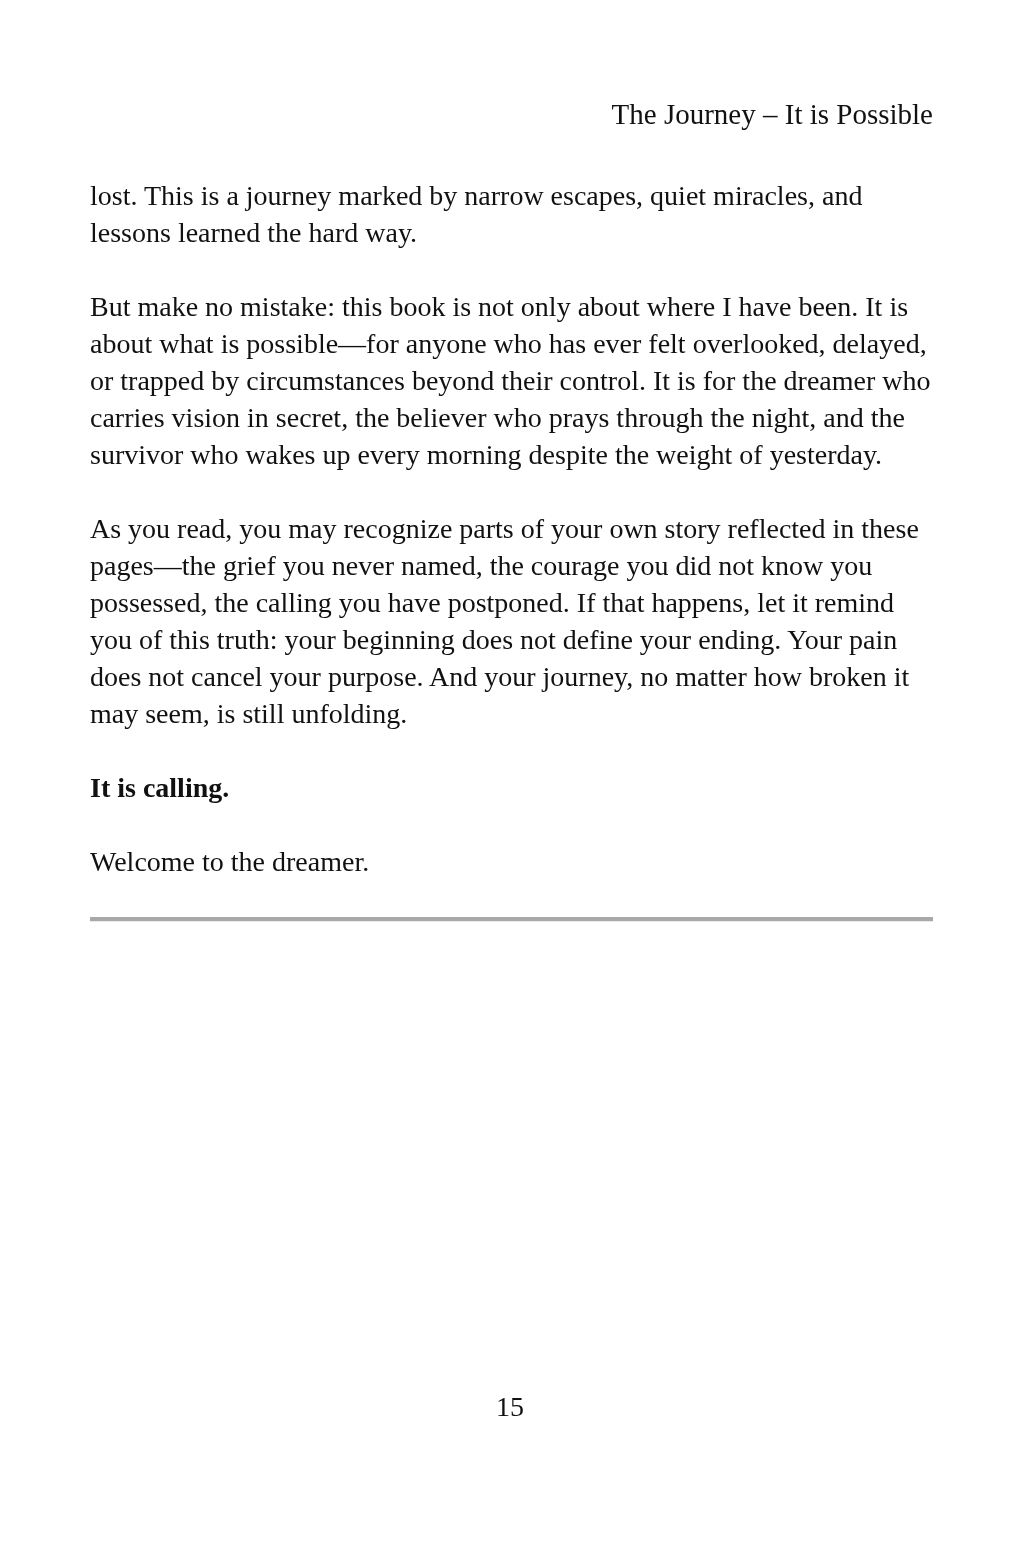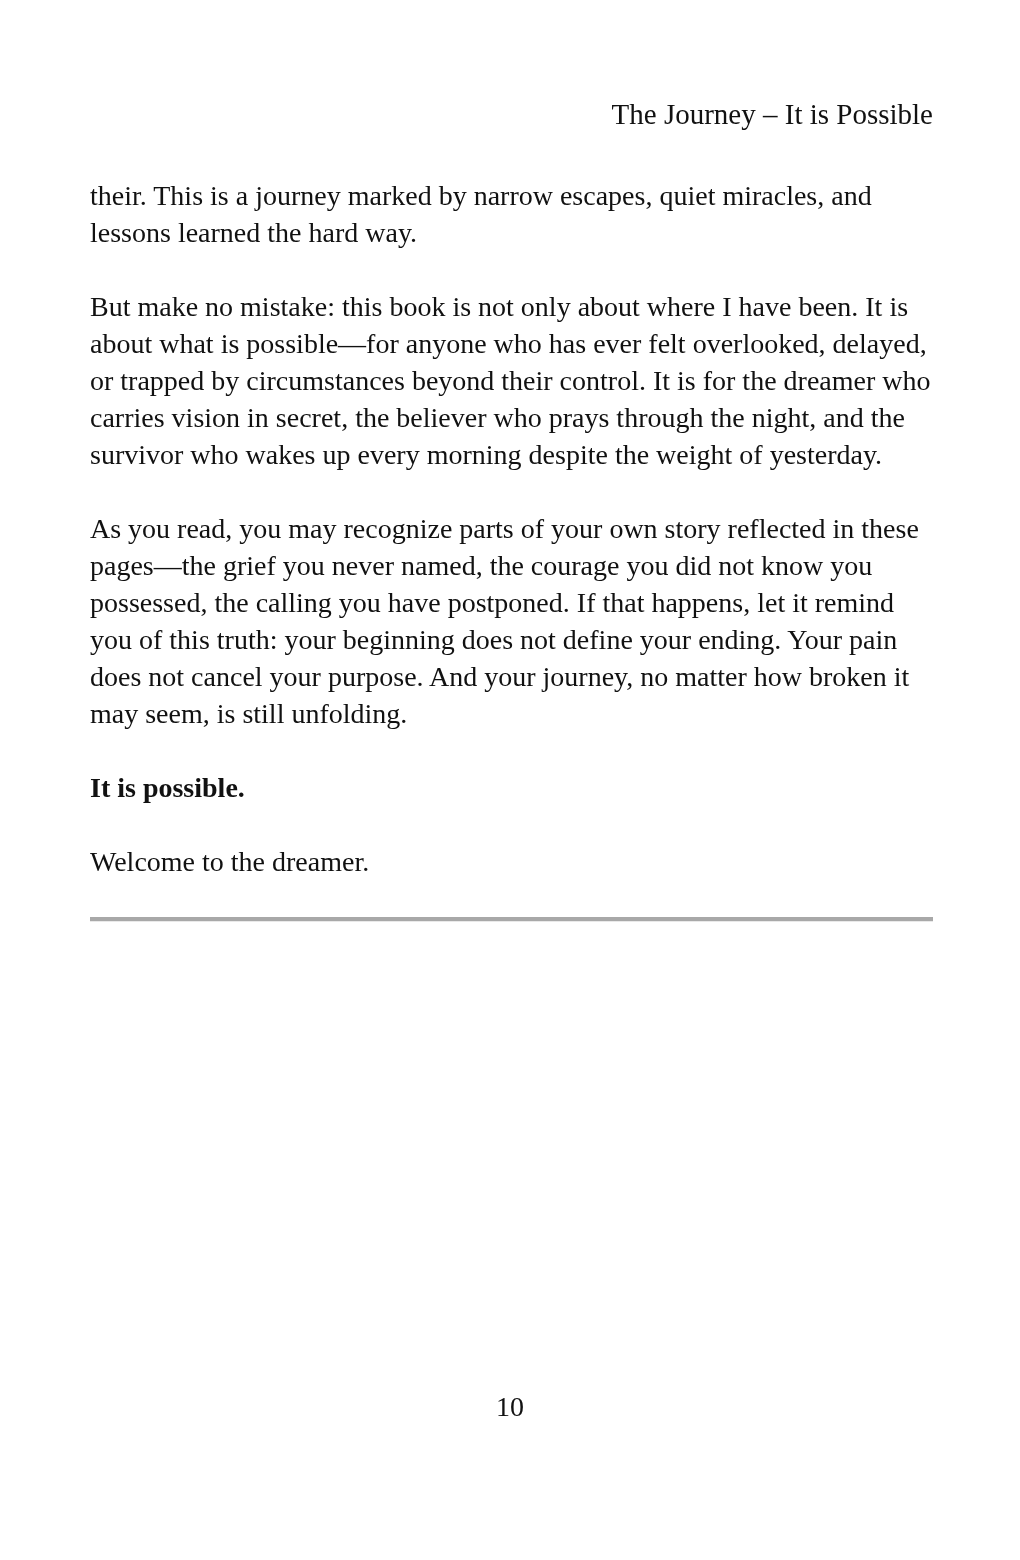--- a/index.html
+++ b/index.html
@@ -55,29 +55,29 @@
     color: #111111;
   }
 </style>
 </head>
 <body>
 
 <div class="page">
   <div class="content">
     <div class="running-head">The Journey – It is Possible</div>
 
-    <div class="para">their. This is a journey marked by narrow escapes, quiet miracles, and lessons learned the hard way.</div>
+    <div class="para">lost. This is a journey marked by narrow escapes, quiet miracles, and lessons learned the hard way.</div>
 
     <div class="para">But make no mistake: this book is not only about where I have been. It is about what is possible—for anyone who has ever felt overlooked, delayed, or trapped by circumstances beyond their control. It is for the dreamer who carries vision in secret, the believer who prays through the night, and the survivor who wakes up every morning despite the weight of yesterday.</div>
 
     <div class="para">As you read, you may recognize parts of your own story reflected in these pages—the grief you never named, the courage you did not know you possessed, the calling you have postponed. If that happens, let it remind you of this truth: your beginning does not define your ending. Your pain does not cancel your purpose. And your journey, no matter how broken it may seem, is still unfolding.</div>
 
 
-    <div class="para bold">It is possible.</div>
+    <div class="para bold">It is calling.</div>
 
 
     <div class="para">Welcome to the dreamer.</div>
 
     <div class="rule"></div>
   </div>
 
-  <div class="page-number">10</div>
+  <div class="page-number">15</div>
 </div>
 
 </body></html>

